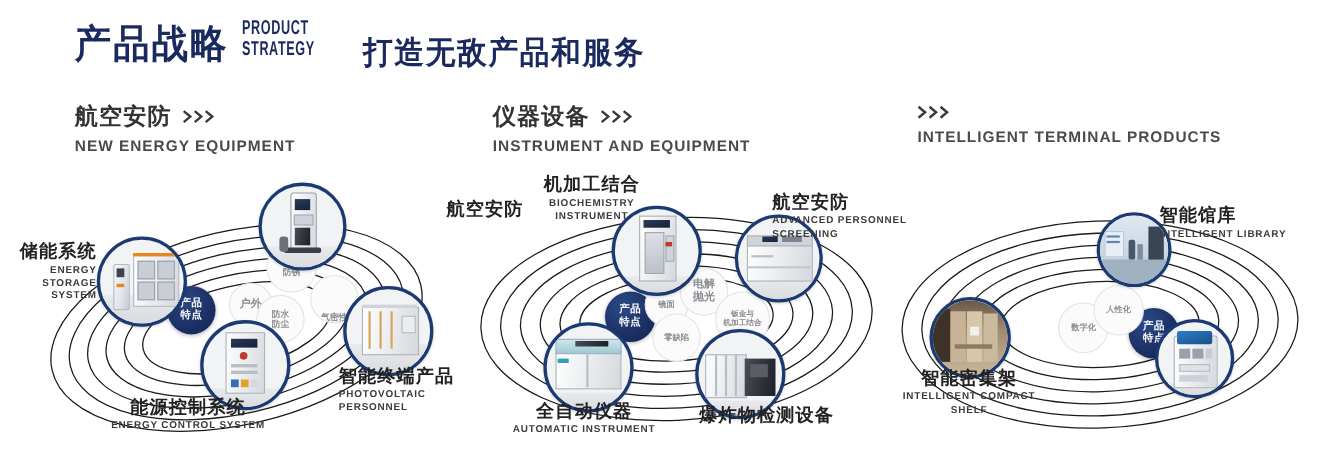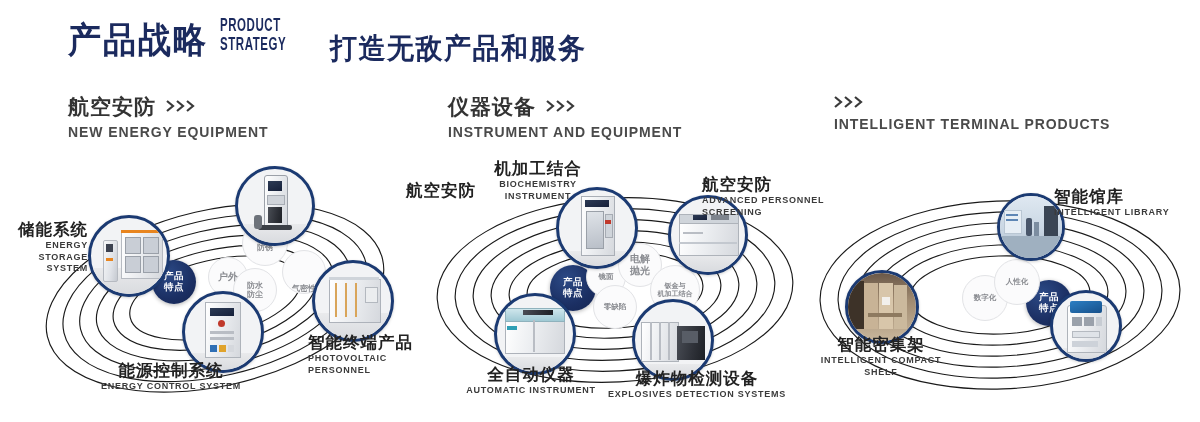--- a/index.html
+++ b/index.html
@@ -353,21 +353,20 @@
         <div class="dev shade" style="left:6px;top:20px;width:36px;height:38px;border:1px solid #aeb3ba;"></div>
         <div class="dev ln" style="left:15px;top:20px;width:1.5px;height:38px;"></div>
         <div class="dev ln" style="left:24px;top:20px;width:1.5px;height:38px;"></div>
         <div class="dev ln" style="left:33px;top:20px;width:1.5px;height:38px;"></div>
         <div class="dev dark" style="left:42px;top:24px;width:28px;height:34px;"></div>
         <div class="dev" style="left:47px;top:29px;width:16px;height:12px;background:#585d66;"></div>
       </div>
     </div>
     <div class="lbl c" style="left:182px;top:204px;width:190px;">
       <div class="cn">爆炸物检测设备</div>
-      <div class="en">EXPLOSIVES DETECTION SYSTEMS</div>
     </div>
   </div>
 
   <div class="cluster" style="left:800px;top:165px;">
 
     <div class="orbits">
       <svg width="400" height="250" viewBox="0 0 400 250">
         <g fill="none" stroke="#1a1a1a" stroke-width="1.15" transform="rotate(-2 200 130)">
           <ellipse cx="200" cy="130" rx="180" ry="94"></ellipse>
           <ellipse cx="200" cy="130" rx="162" ry="83"></ellipse>

